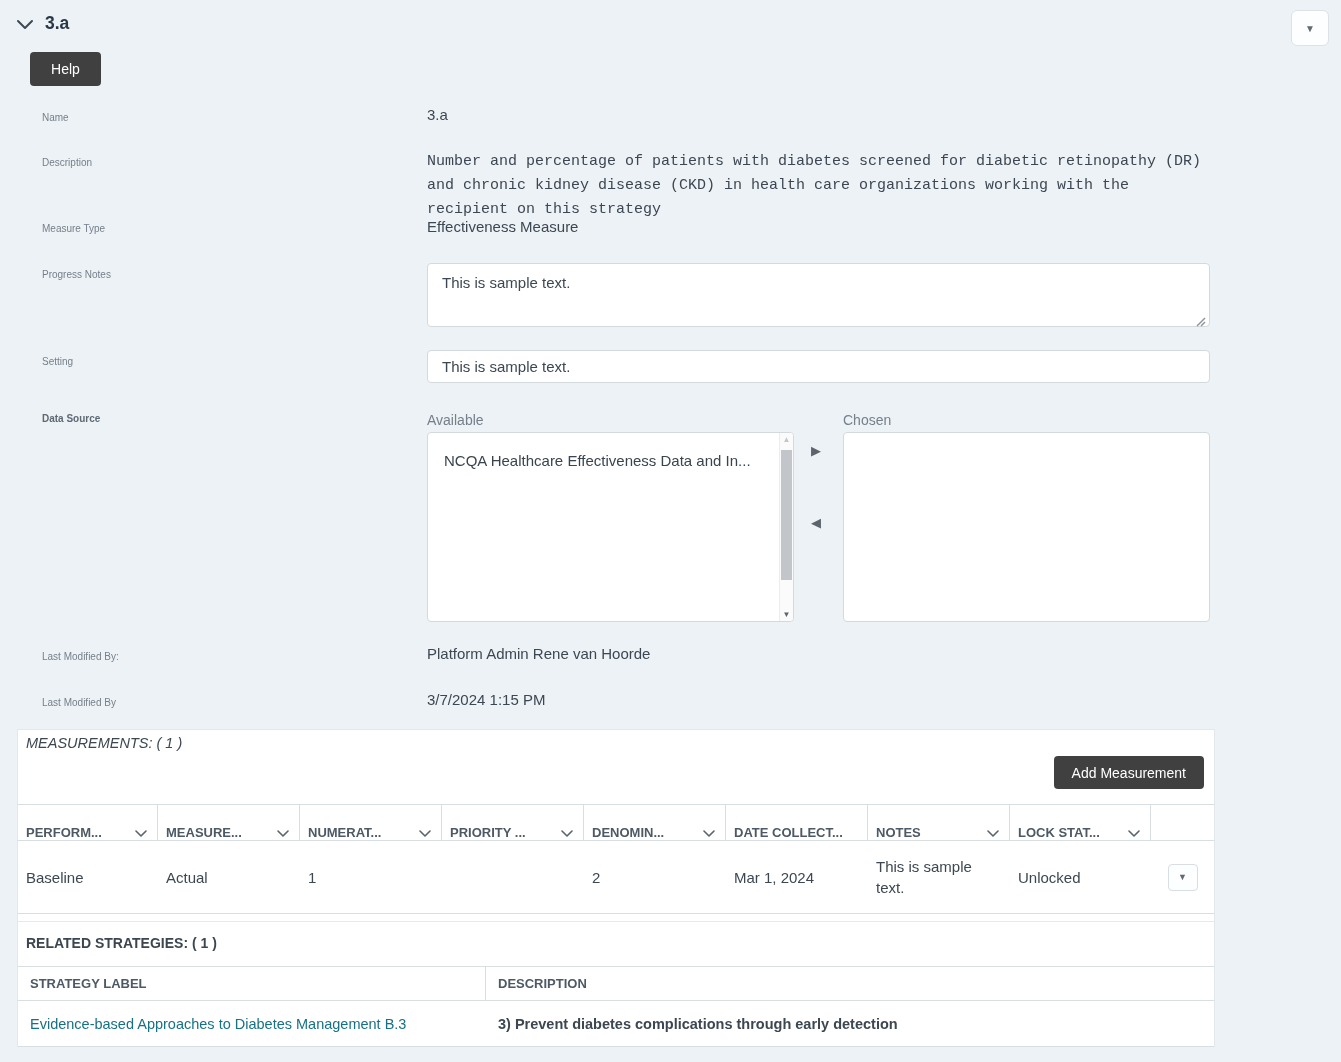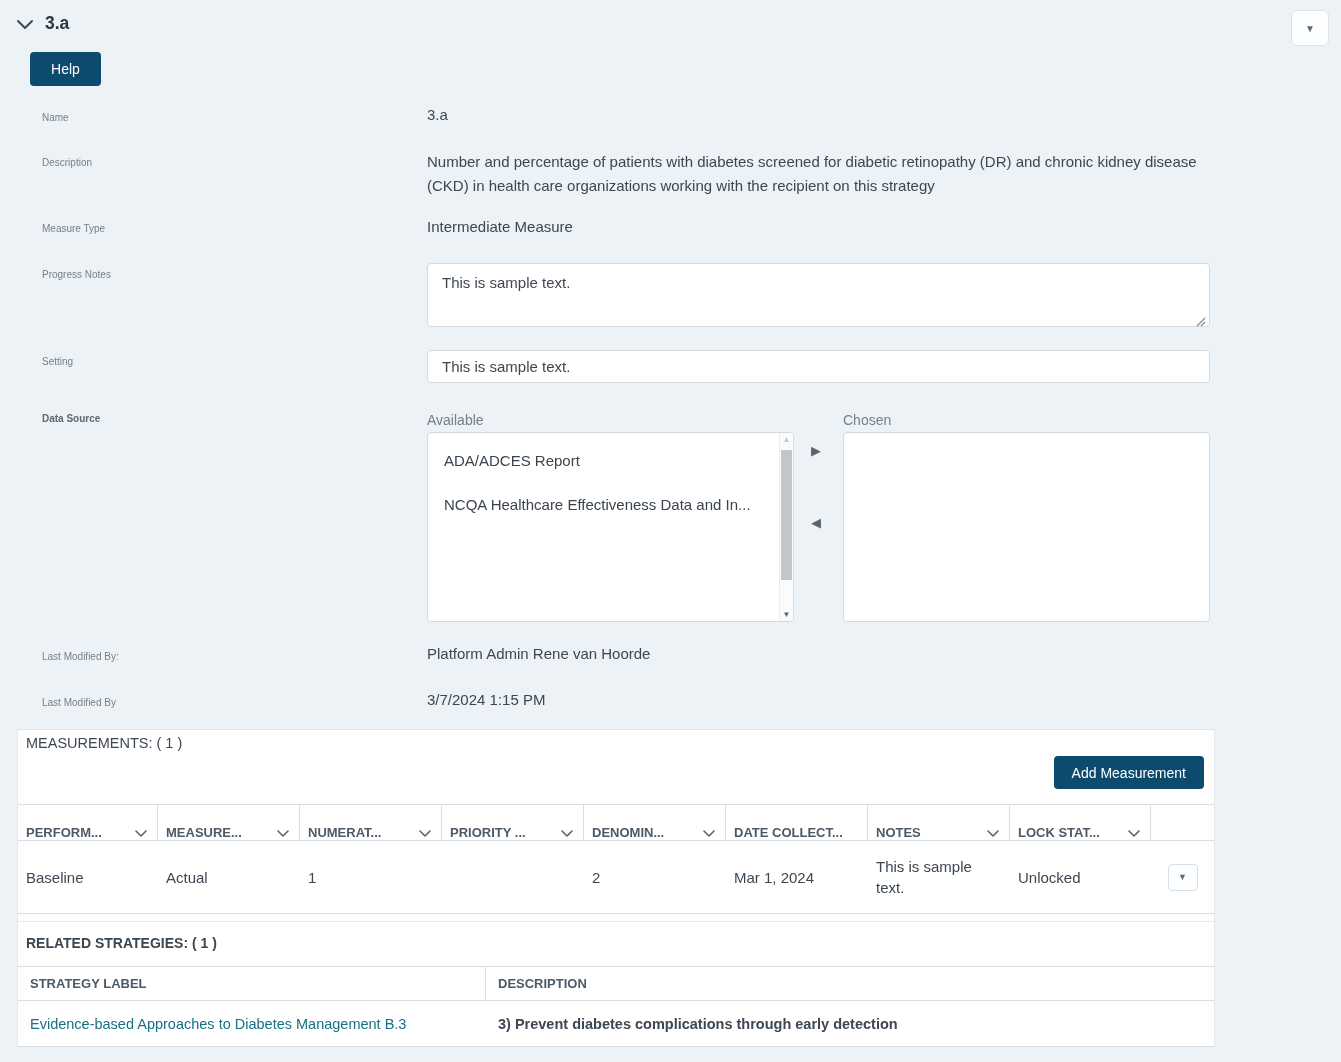--- a/index.html
+++ b/index.html
@@ -16,21 +16,21 @@
   
   .collapse-chevron { left:16px; top:17px; width:18px; height:12px; cursor:pointer; }
   .page-title { left:45px; top:13px; font-size:17.5px; font-weight:bold; color:#2a3845; }
   .top-menu-btn {
     right:12px; top:10px; width:38px; height:36px;
     background:#fdfeff; border:1px solid #dde2e7; border-radius:6px;
     display:flex; align-items:center; justify-content:center;
     font-size:10px; color:#63696f; cursor:pointer;
   }
   .btn-teal {
-    background:#0c4a6e; color:#ffffff; border:none; border-radius:4px;
+    background:#404040; color:#ffffff; border:none; border-radius:4px;
     font-family:"Liberation Sans", sans-serif; font-size:14px;
     display:flex; align-items:center; justify-content:center; cursor:pointer;
   }
   .help-btn { left:30px; top:52px; width:71px; height:34px; }
 
   
   .flabel { left:42px; font-size:10px; color:#76808a; }
   .flabel.bold { font-weight:bold; color:#5f6973; }
   .fvalue { left:427px; font-size:15px; color:#3d4752; }
 
@@ -67,21 +67,21 @@
 
   .transfer-arrow { left:811px; font-size:13px; color:#5d646b; cursor:pointer; }
   .arrow-right { top:443px; }
   .arrow-left  { top:515px; }
 
   
   .panel {
     left:17px; top:729px; width:1198px; height:318px;
     background:#ffffff; border:1px solid #e2e7eb;
   }
-  .meas-title { position:absolute; left:8px; top:5px; font-size:14.5px; color:#3d4752; }
+  .meas-title { position:absolute; left:8px; top:5px; font-size:14.5px; color:#3d4752;font-style:italic; }
   .add-btn { position:absolute; right:10px; top:26px; height:33px; padding:0 18px; }
 
   .mtable-head, .mtable-row { position:absolute; left:0; width:100%; display:flex; }
   .mtable-head {
     top:74px; height:37px; align-items:center;
     border-top:1px solid #d9dee2; border-bottom:1px solid #d9dee2;
   }
   .hcell {
     height:100%; display:flex; align-items:flex-end; justify-content:space-between;
     padding:0 10px 0 8px; border-right:1px solid #d9dee2;
@@ -129,45 +129,44 @@
 <div class="abs page-title">3.a</div>
 <div class="abs top-menu-btn">
   <span>▼</span>
 </div>
 <button class="abs btn-teal help-btn">Help</button>
 
 <div class="abs flabel" style="top:112px">Name</div>
 <div class="abs fvalue" style="top:106px">3.a</div>
 
 <div class="abs flabel" style="top:157px">Description</div>
-<div class="abs fvalue" style="top:150px; width:790px; line-height:24px;">Number and percentage of patients with diabetes screened for diabetic retinopathy (DR) and chronic kidney disease (CKD) in health care organizations working with the recipient on this strategy</div>
+<div class="abs fvalue" style="top:150px; width:790px; line-height:24px;font-family:Liberation Mono, monospace;">Number and percentage of patients with diabetes screened for diabetic retinopathy (DR) and chronic kidney disease (CKD) in health care organizations working with the recipient on this strategy</div>
 
 <div class="abs flabel" style="top:223px">Measure Type</div>
-<div class="abs fvalue" style="top:218px">Intermediate Measure</div>
+<div class="abs fvalue" style="top:218px">Effectiveness Measure</div>
 
 <div class="abs flabel" style="top:269px">Progress Notes</div>
 <div class="abs textarea-box">
   <span>This is sample text.</span>
   <span class="resize-handle">
     <svg width="10" height="10" viewBox="0 0 10 10">
         <line x1="1" y1="9" x2="9" y2="1" stroke="#8d949a" stroke-width="1.4"></line>
         <line x1="5" y1="9" x2="9" y2="5" stroke="#8d949a" stroke-width="1.4"></line>
       </svg>
   </span>
 </div>
 
 <div class="abs flabel" style="top:356px">Setting</div>
 <div class="abs input-box">This is sample text.</div>
 
 <div class="abs flabel bold" style="top:413px">Data Source</div>
 <div class="abs small-label" style="left:427px; top:412px">Available</div>
 
 <div class="listbox avail-box">
   <div class="list-items">
-    <div class="list-item">ADA/ADCES Report</div>
     <div class="list-item">NCQA Healthcare Effectiveness Data and In...</div>
   </div>
   <div class="scrollbar">
     <div class="sb-up">▲</div>
     <div class="sb-thumb"></div>
     <div class="sb-down">▼</div>
   </div>
 </div>
 
 <div class="abs transfer-arrow arrow-right">▶</div>

